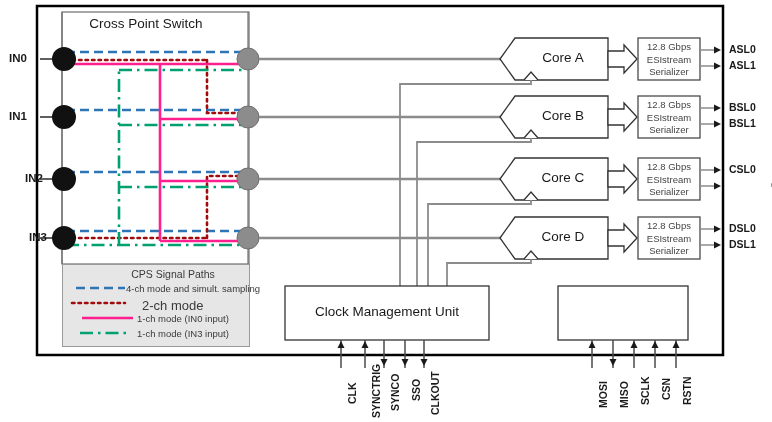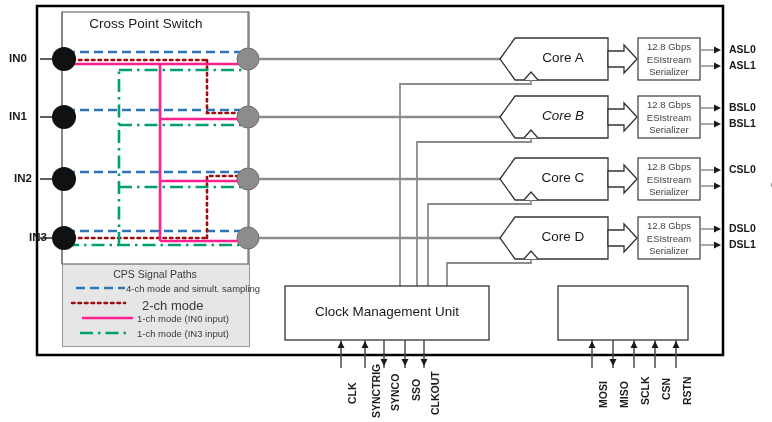--- a/index.html
+++ b/index.html
@@ -177,25 +177,25 @@
       <polygon points="630.5,348 634,341 637.5,348"></polygon>
       <polygon points="651.5,348 655,341 658.5,348"></polygon>
       <polygon points="672.5,348 676,341 679.5,348"></polygon>
     </g>
   </svg>
 
   <div class="lbl" style="left:62px;top:16px;width:168px;text-align:center;font-size:13.5px;">Cross Point Switch</div>
 
   <div class="lbl" style="left:9px;top:52px;font-size:11.5px;font-weight:bold;">IN0</div>
   <div class="lbl" style="left:9px;top:110px;font-size:11.5px;font-weight:bold;">IN1</div>
-  <div class="lbl" style="left:14px;top:172px;font-size:11.5px;font-weight:bold;">IN2</div>
+  <div class="lbl" style="left:25px;top:172px;font-size:11.5px;font-weight:bold;">IN2</div>
   <div class="lbl" style="left:9px;top:231px;font-size:11.5px;font-weight:bold;padding-left:20px;">IN3</div>
 
   <div class="lbl" style="left:524px;top:50px;width:78px;text-align:center;font-size:13.5px;">Core A</div>
-  <div class="lbl" style="left:524px;top:108px;width:78px;text-align:center;font-size:13.5px;font-style:italic;">Core B</div>
+  <div class="lbl" style="left:524px;top:108px;width:78px;text-align:center;font-size:13.5px;">Core B</div>
   <div class="lbl" style="left:524px;top:170px;width:78px;text-align:center;font-size:13.5px;">Core C</div>
   <div class="lbl" style="left:524px;top:229px;width:78px;text-align:center;font-size:13.5px;">Core D</div>
 
   <div class="lbl" style="left:638px;top:41px;width:62px;text-align:center;font-size:9.5px;color:#444;">12.8 Gbps</div>
   <div class="lbl" style="left:638px;top:54px;width:62px;text-align:center;font-size:9.5px;color:#444;">ESIstream</div>
   <div class="lbl" style="left:638px;top:66px;width:62px;text-align:center;font-size:9.5px;color:#444;">Serializer</div>
 
   <div class="lbl" style="left:638px;top:99px;width:62px;text-align:center;font-size:9.5px;color:#444;">12.8 Gbps</div>
   <div class="lbl" style="left:638px;top:112px;width:62px;text-align:center;font-size:9.5px;color:#444;">ESIstream</div>
   <div class="lbl" style="left:638px;top:124px;width:62px;text-align:center;font-size:9.5px;color:#444;">Serializer</div>
@@ -225,21 +225,21 @@
   <div class="vlbl" style="left:410px;top:401px;font-size:10.5px;font-weight:bold;">SSO</div>
   <div class="vlbl" style="left:429px;top:415px;font-size:10.5px;font-weight:bold;">CLKOUT</div>
 
   <div class="vlbl" style="left:597px;top:408px;font-size:10.5px;font-weight:bold;">MOSI</div>
   <div class="vlbl" style="left:618px;top:408px;font-size:10.5px;font-weight:bold;">MISO</div>
   <div class="vlbl" style="left:639px;top:405px;font-size:10.5px;font-weight:bold;">SCLK</div>
   <div class="vlbl" style="left:660px;top:400px;font-size:10.5px;font-weight:bold;">CSN</div>
   <div class="vlbl" style="left:681px;top:405px;font-size:10.5px;font-weight:bold;">RSTN</div>
 
   <div class="legendbox" style="left:62px;top:264px;width:186px;height:81px;"></div>
-  <div class="legtitle" style="left:62px;top:268px;width:186px;font-size:10.5px;">CPS Signal Paths</div>
+  <div class="legtitle" style="left:62px;top:268px;width:186px;font-size:10.5px;padding-left:18px;">CPS Signal Paths</div>
 
   <svg width="772" height="422" style="pointer-events:none;">
     <line x1="76" y1="288" x2="125" y2="288" stroke="#2E75B6" stroke-width="2.6" stroke-dasharray="9,5"></line>
     <line x1="72" y1="303" x2="125" y2="303" stroke="#A00B0B" stroke-width="2.6" stroke-dasharray="2.5,4" stroke-linecap="round"></line>
     <line x1="82" y1="318" x2="133" y2="318" stroke="#FF1F8F" stroke-width="2.6"></line>
     <line x1="80" y1="333" x2="131" y2="333" stroke="#00A070" stroke-width="2.6" stroke-dasharray="13,5,2.5,5"></line>
   </svg>
 
   <div class="legrow" style="left:126px;top:283px;font-size:9.5px;">4-ch mode and simult. sampling</div>
   <div class="legrow" style="left:142px;top:298px;font-size:13px;">2-ch mode</div>

